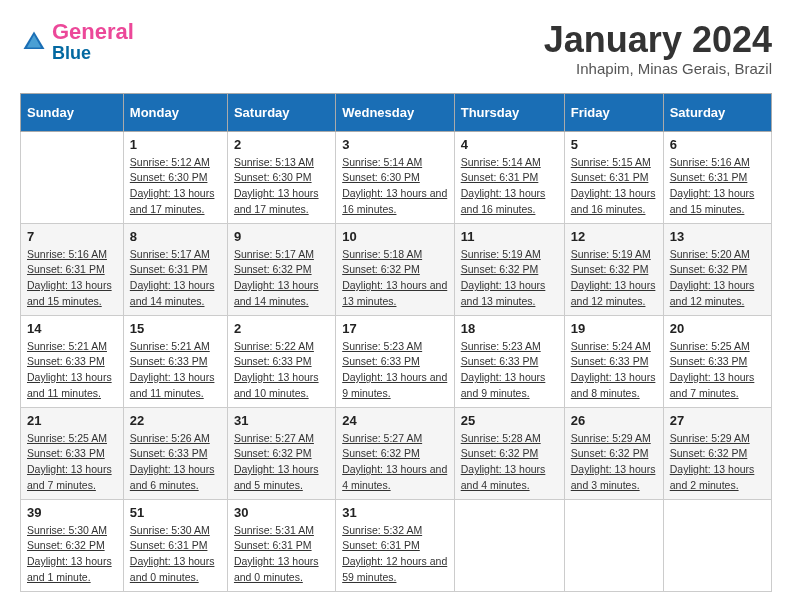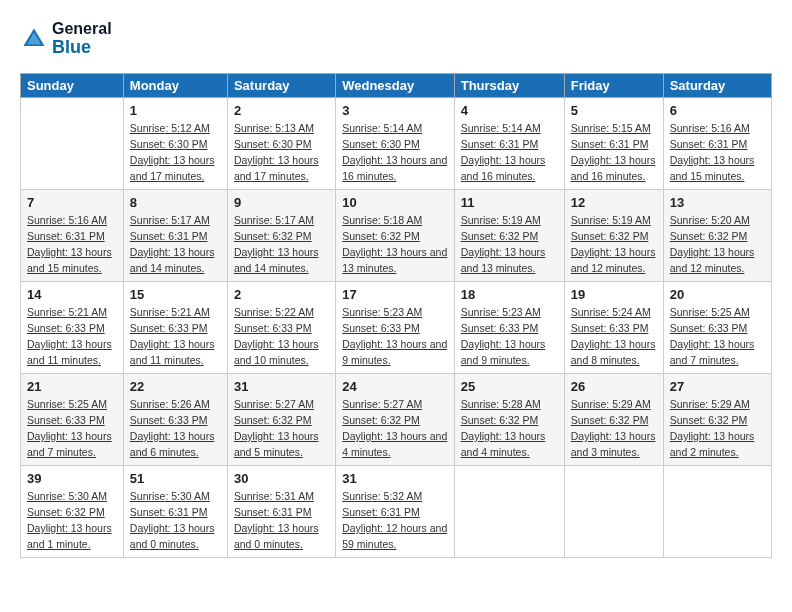--- a/index.html
+++ b/index.html
@@ -20,23 +20,23 @@
       display: flex;
       align-items: center;
       gap: 4px;
     }
     .logo-text {
       display: flex;
       flex-direction: column;
       line-height: 1.1;
     }
     .logo-general {
-      font-size: 16px;
-      font-weight: bold;
-      color: #0f172a;
+      font-size: 22px;
+      font-weight: bold;
+      color: #ec4899;
     }
     .logo-blue {
       font-size: 18px;
       font-weight: bold;
       color: #0369a1;
     }
     .logo-icon {
       width: 28px;
       height: 28px;
     }
@@ -54,21 +54,21 @@
       color: #555;
     }
     table {
       width: 100%;
       border-collapse: collapse;
       font-size: 11px;
     }
     thead th {
       background-color: #1a6eb5;
       color: #fff;
-      padding: 4px 6px;
+      padding: 11px 6px;
       text-align: left;
       font-size: 13px;
       font-weight: bold;
       border: 1px solid #aaa;
     }
     td {
       border: 1px solid #ccc;
       padding: 5px 6px;
       vertical-align: top;
       background: #fff;
@@ -100,20 +100,24 @@
   <div class="logo">
     <svg class="logo-icon" viewBox="0 0 40 40">
       <polygon points="20,5 35,30 5,30" fill="#1a6eb5"></polygon>
       <polygon points="20,10 30,28 10,28" fill="#4a9fd4"></polygon>
     </svg>
     <div class="logo-text">
       <span class="logo-general">General</span>
       <span class="logo-blue">Blue</span>
     </div>
   </div>
+  <div class="title-block">
+    <div class="main-title">January 2024</div>
+    <div class="subtitle">Inhapim, Minas Gerais, Brazil</div>
+  </div>
 </div>
 
 <table>
   <thead>
     <tr>
     <th>Sunday</th>
         <th>Monday</th>
         <th>Saturday</th>
         <th>Wednesday</th>
         <th>Thursday</th>

